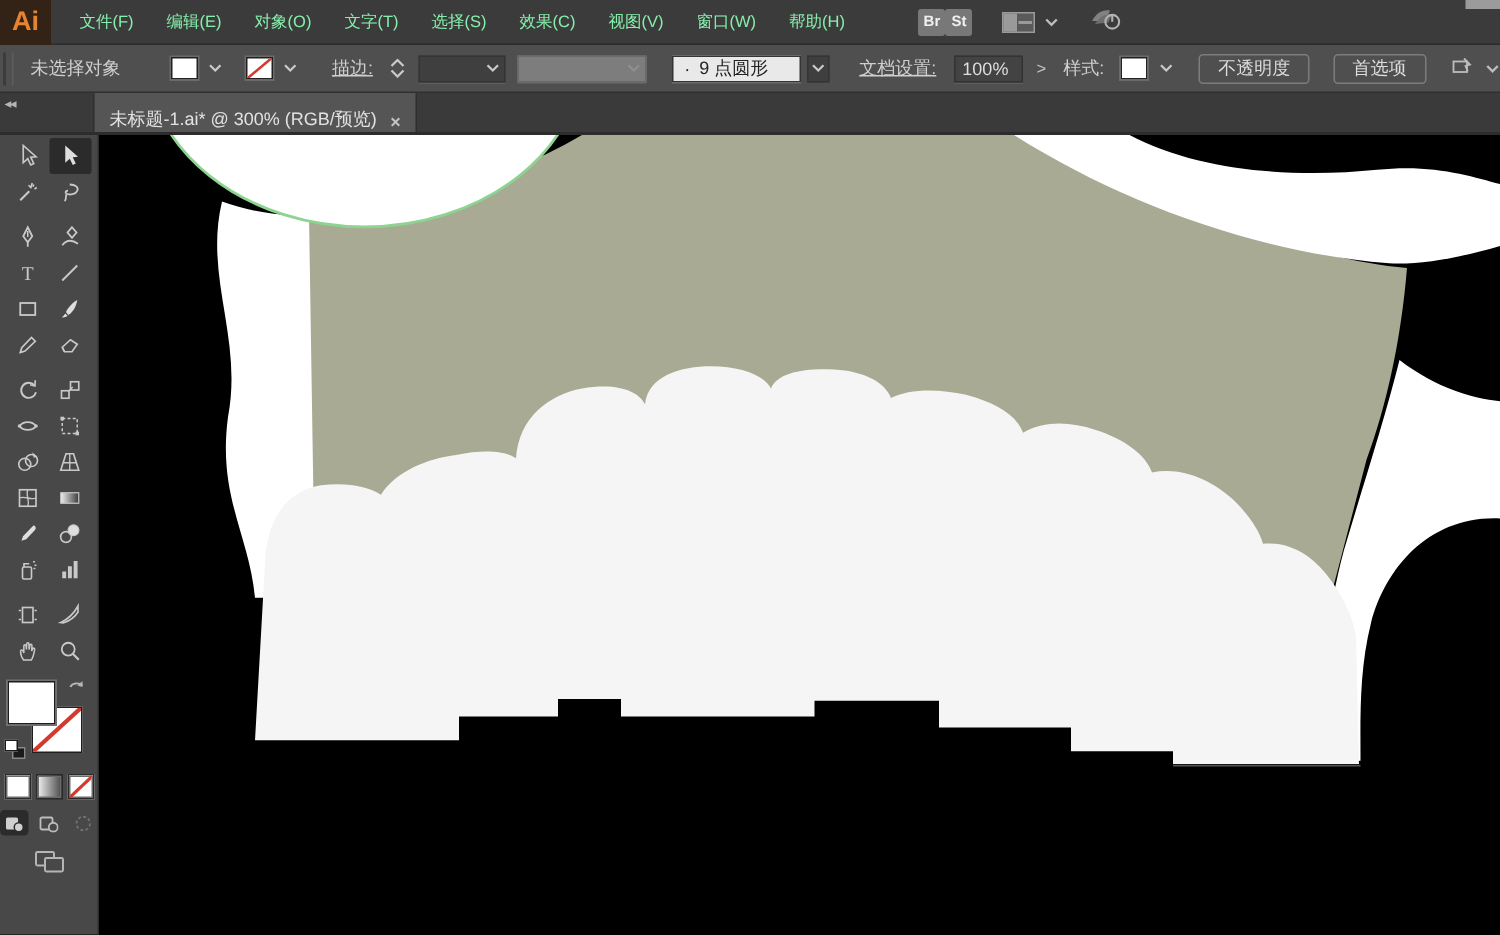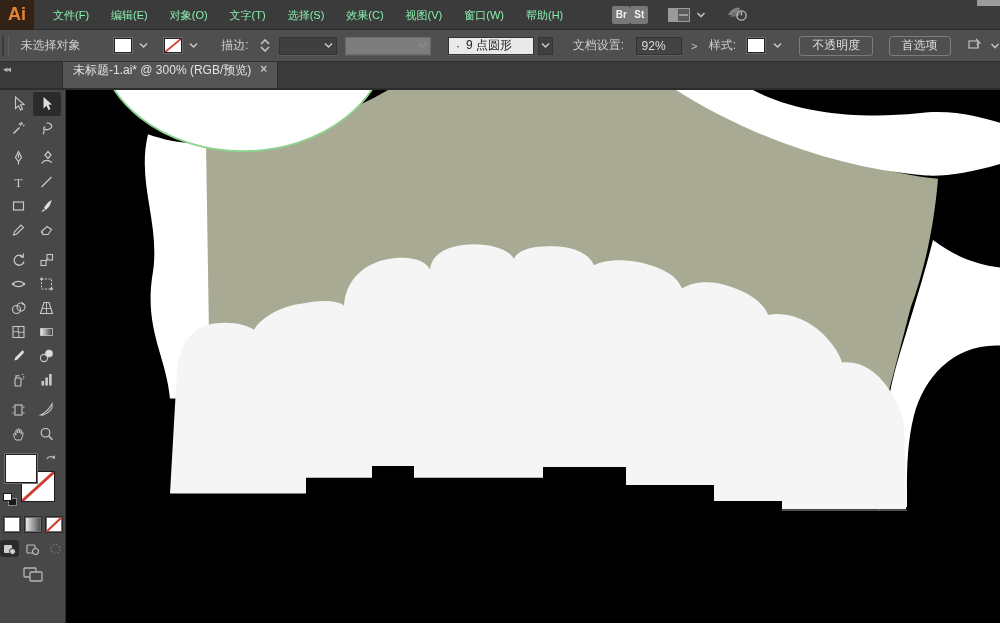--- a/index.html
+++ b/index.html
@@ -23,40 +23,40 @@
   .ws-icon:before{content:"";position:absolute;left:0;top:0;width:9px;height:12px;background:#9a9a9a;}
   .ws-icon:after{content:"";position:absolute;right:1px;top:5px;width:9px;height:2px;background:#9a9a9a;}
   .chev{width:10px;height:8px;margin-left:6px;}
   .chev svg{display:block;}
   .cslive{margin-left:20px;opacity:.85;}
   .win-artifact{position:absolute;right:0;top:0;width:23px;height:6px;background:#9b9b9b;}
   
   .controlbar{height:32px;background:#4f4f4f;border-bottom:1px solid #303030;display:flex;align-items:center;font-size:12px;color:#cfcfcf;position:relative;justify-content:space-between;}
   .cb-grip{width:7px;height:22px;border-left:2px solid #3c3c3c;border-right:1px solid #5e5e5e;margin-left:2px;}
   .cb-label{margin:0 8px;white-space:nowrap;}
-  .cb-link{white-space:nowrap;margin:0 4px;}
+  .cb-link{text-decoration:underline;white-space:nowrap;margin:0 4px;}
   .swatch{width:18px;height:15px;background:#fff;border:1px solid #222;box-shadow:0 0 0 1px #6a6a6a;position:relative;margin-left:10px;}
   .swatch svg{position:absolute;inset:0;}
   .chev-btn{width:13px;height:15px;display:flex;align-items:center;justify-content:center;margin-left:2px;}
   .stepper{display:flex;flex-direction:column;justify-content:center;gap:1px;margin-left:4px;width:12px;}
   .combo{height:18px;background:#3f3f3f;border:1px solid #343434;box-shadow:0 1px 0 #5d5d5d;display:flex;align-items:center;justify-content:space-between;padding:0 3px;margin-left:4px;}
   .combo.empty{width:58px;}
   .combo.disabled{width:86px;background:#7d7d7d;border-color:#6a6a6a;}
   .combo.brush{width:86px;background:#e9e9e9;color:#222;justify-content:flex-start;gap:6px;padding-left:7px;}
   .combo-chev{width:15px;height:18px;background:#3f3f3f;border:1px solid #343434;display:flex;align-items:center;justify-content:center;margin-left:1px;}
   .value-box{width:46px;height:18px;background:#434343;border:1px solid #333;box-shadow:0 1px 0 #5d5d5d;color:#ddd;display:flex;align-items:center;padding:0 5px;margin-left:4px;}
   .expand-btn{margin-left:6px;color:#c4c4c4;font-size:11px;}
   .cb-button{height:20px;border:1px solid #7c7c7c;border-radius:3px;padding:0 12px;display:flex;align-items:center;color:#ddd;margin-left:12px;white-space:nowrap;}
   .panel-menu{display:flex;align-items:center;margin-left:14px;}
   
   .tabbar{height:28px;background:#3a3a3a;display:flex;align-items:stretch;border-bottom:2px solid #2c2c2c;}
   .collapse-strip{width:62px;position:relative;}
   .collapse-strip .dbl{position:absolute;left:3px;top:2px;color:#b5b5b5;font-size:9px;letter-spacing:-1px;}
   .doc-tab{background:#555555;border-right:1px solid #2e2e2e;border-left:1px solid #2e2e2e;
-    display:flex;align-items:flex-start;padding:0 10px;color:#e2e2e2;font-size:12px;white-space:nowrap;}
+    display:flex;align-items:flex-end;padding:0 10px;color:#e2e2e2;font-size:12px;white-space:nowrap;}
   .doc-tab .close{margin-left:9px;color:#c2c2c2;font-size:12px;font-weight:bold;}
   
   .main{display:flex;height:563px;}
   .toolbar{width:66px;background:#484848;border-right:1px solid #2f2f2f;padding-top:2px;position:relative;flex:none;}
   .tool-group{display:grid;grid-template-columns:28px 28px;justify-content:center;margin-bottom:6px;}
   .tool{width:28px;height:24px;display:flex;align-items:center;justify-content:center;border-radius:2px;}
   .tool.active{background:#2b2b2b;}
   .tool svg{display:block;}
   
   .color-section{position:relative;height:60px;margin-top:2px;}
@@ -163,21 +163,21 @@
     <span>·</span>
     <span>9 点圆形</span>
   </div>
   <div class="combo-chev">
     <svg width="9" height="7" viewBox="0 0 9 7">
         <path d="M1 1.5 L4.5 5 L8 1.5" stroke="#c9c9c9" stroke-width="1.5" fill="none"></path>
       </svg>
   </div>
 
   <div class="cb-link" style="margin-left:16px">文档设置:</div>
-  <div class="value-box">92%</div>
+  <div class="value-box">100%</div>
   <div class="expand-btn">&gt;</div>
 
   <div class="cb-label" style="">样式:</div>
   <div class="swatch" style="margin-left:0"></div>
   <div class="chev-btn">
     <svg width="9" height="7" viewBox="0 0 9 7">
         <path d="M1 1.5 L4.5 5 L8 1.5" stroke="#c9c9c9" stroke-width="1.5" fill="none"></path>
       </svg>
   </div>
 

